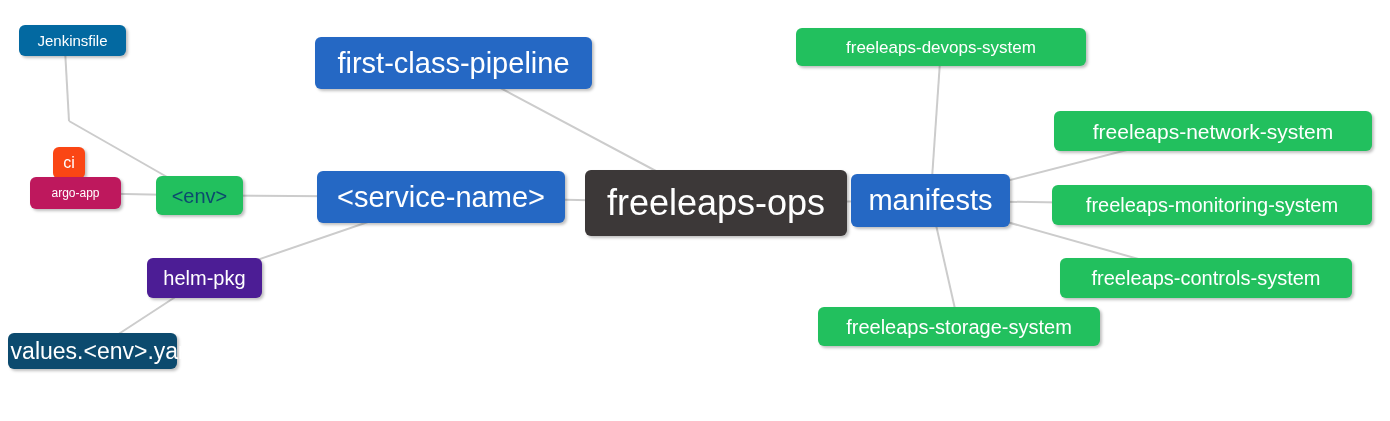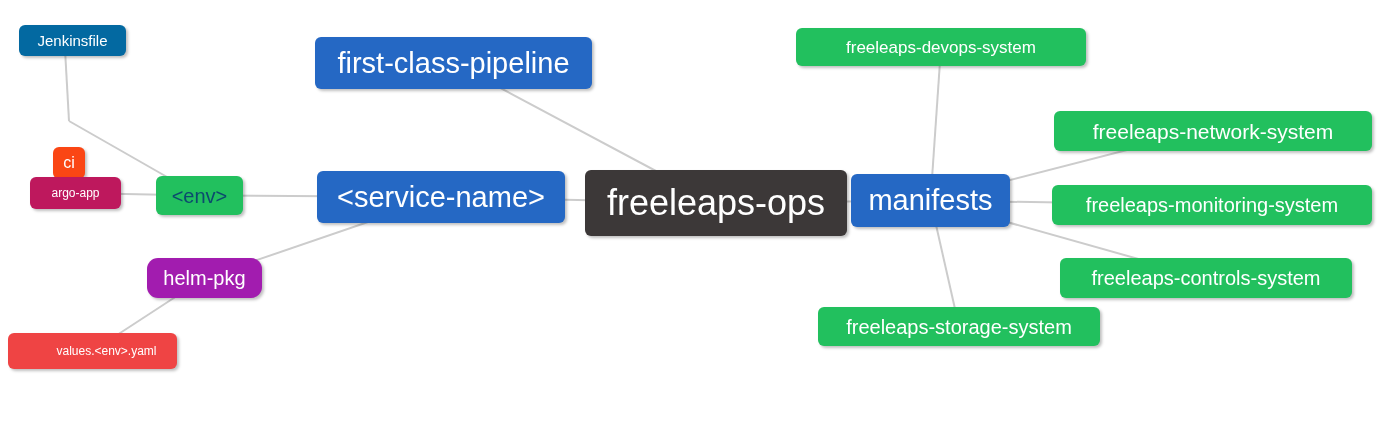--- a/index.html
+++ b/index.html
@@ -55,22 +55,22 @@
       <line x1="930.5" y1="200.5" x2="1201" y2="131" stroke="#CCCCCC" stroke-width="2"></line>
       <line x1="930.5" y1="200.5" x2="1212" y2="205" stroke="#CCCCCC" stroke-width="2"></line>
       <line x1="930.5" y1="200.5" x2="1206" y2="278" stroke="#CCCCCC" stroke-width="2"></line>
       <line x1="930.5" y1="200.5" x2="959" y2="326.5" stroke="#CCCCCC" stroke-width="2"></line>
     </svg>
   <div>
       <div class="node" style="left: 19px; top: 25px; width: 107px; height: 31px; font-size: 15px; background: #0369a1; color: rgb(255, 255, 255);">Jenkinsfile</div>
       <div class="node" style="left: 53px; top: 105px; width: 32px; height: 32px; font-size: 16px; background: rgb(250, 70, 20); color: rgb(255, 255, 255); margin-top: 42px;">ci</div>
       <div class="node" style="left: 30px; top: 177px; width: 91px; height: 32px; font-size: 12px; background: #be185d; color: rgb(255, 255, 255);">argo-app</div>
       <div class="node" style="left: 156px; top: 176px; width: 87px; height: 39px; font-size: 20px; background: rgb(34, 192, 94); color: #0c4a6e;">&lt;env&gt;</div>
-      <div class="node" style="left: 147px; top: 258px; width: 115px; height: 40px; font-size: 20px; background: #a21caf; color: rgb(255, 255, 255); border-radius: 11px;">helm-pkg</div>
-      <div class="node" style="left: 8px; top: 333px; width: 169px; height: 36px; font-size: 12px; background: #ef4444; color: rgb(255, 255, 255); padding-left: 28px;">values.&lt;env&gt;.yaml</div>
+      <div class="node" style="left: 147px; top: 258px; width: 115px; height: 40px; font-size: 20px; background: #4c1d95; color: rgb(255, 255, 255);">helm-pkg</div>
+      <div class="node" style="left: 8px; top: 333px; width: 169px; height: 36px; font-size: 23px; background: #0c4a6e; color: rgb(255, 255, 255); padding-left: 28px;">values.&lt;env&gt;.yaml</div>
       <div class="node" style="left: 315px; top: 37px; width: 277px; height: 52px; font-size: 29px; background: rgb(37, 104, 196); color: rgb(255, 255, 255);">first-class-pipeline</div>
       <div class="node" style="left: 317px; top: 171px; width: 248px; height: 52px; font-size: 29px; background: rgb(37, 104, 196); color: rgb(255, 255, 255);">&lt;service-name&gt;</div>
       <div class="node" style="left: 585px; top: 170px; width: 262px; height: 66px; font-size: 36px; background: rgb(60, 56, 56); color: rgb(255, 255, 255);">freeleaps-ops</div>
       <div class="node" style="left: 851px; top: 174px; width: 159px; height: 53px; font-size: 29px; background: rgb(37, 104, 196); color: rgb(255, 255, 255);">manifests</div>
       <div class="node" style="left: 796px; top: 28px; width: 290px; height: 38px; font-size: 17px; background: rgb(34, 192, 94); color: rgb(255, 255, 255);">freeleaps-devops-system</div>
       <div class="node" style="left: 1054px; top: 111px; width: 318px; height: 40px; font-size: 21px; background: rgb(34, 192, 94); color: rgb(255, 255, 255);">freeleaps-network-system</div>
       <div class="node" style="left: 1052px; top: 185px; width: 320px; height: 40px; font-size: 20px; background: rgb(34, 192, 94); color: rgb(255, 255, 255);">freeleaps-monitoring-system</div>
       <div class="node" style="left: 1060px; top: 258px; width: 292px; height: 40px; font-size: 20px; background: rgb(34, 192, 94); color: rgb(255, 255, 255);">freeleaps-controls-system</div>
       <div class="node" style="left: 818px; top: 307px; width: 282px; height: 39px; font-size: 20px; background: rgb(34, 192, 94); color: rgb(255, 255, 255);">freeleaps-storage-system</div>
     </div>

